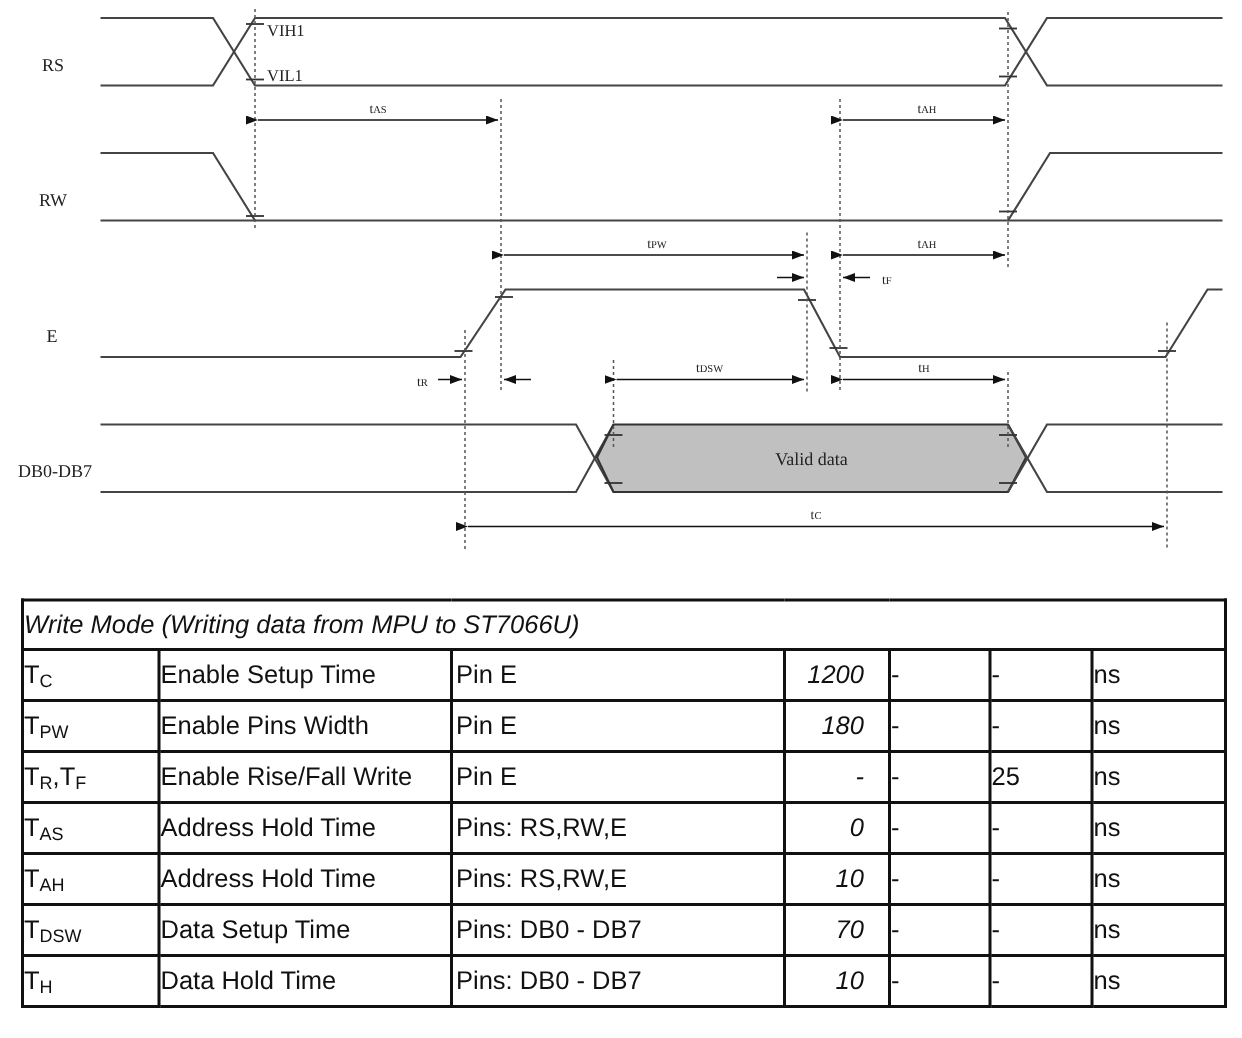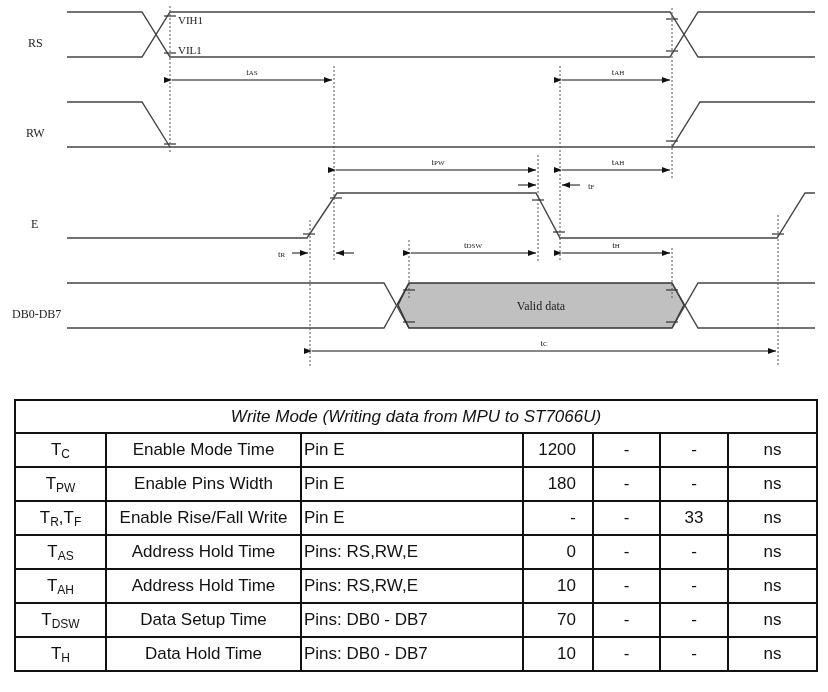--- a/index.html
+++ b/index.html
@@ -7,24 +7,24 @@
   #timing { position: absolute; left: 0; top: 0; }
   .sig { fill: none; stroke: #444; stroke-width: 1.4; }
   .dash { stroke: #555; stroke-width: 1; stroke-dasharray: 2 2; fill: none; }
   .arr { stroke: #111; stroke-width: 1; fill: none; }
   .tick { stroke: #333; stroke-width: 1.2; }
   .lbl { font-family: "Liberation Serif", serif; fill: #222; }
   .siglbl { font-size: 12px; }
   .tlbl { font-size: 9px; }
   .vlbl { font-size: 11px; }
   table.spec { position: absolute; left: 14px; top: 399px; border-collapse: collapse; width: 802px; table-layout: fixed; }
-  table.spec td { border: 2px solid #111; font-size: 17px; color: #111; height: 32px; padding: 0; text-align: center; white-space: nowrap; }
+  table.spec td { border: 2px solid #111; font-size: 17px; color: #111; height: 32px; padding: 0; text-align: left; white-space: nowrap; }
   table.spec td.title { font-style: italic; height: 31px; font-size: 17px; }
   table.spec td.cond { text-align: left; padding-left: 2px; }
-  table.spec td.minv { text-align: right; padding-right: 16px; }
+  table.spec td.minv { text-align: right; padding-right: 16px; font-style: italic; }
   table.spec sub { font-size: 12px; vertical-align: -3px; }
 </style>
 </head>
 <body>
 
 <svg id="timing" width="828" height="380" viewBox="0 0 828 380">
   <defs>
     <marker id="ah" markerWidth="8" markerHeight="6" refX="8" refY="3" orient="auto" markerUnits="userSpaceOnUse">
       <path d="M0,0 L8,3 L0,6 z" fill="#111"></path>
     </marker>
@@ -122,21 +122,21 @@
       <col style="width:67px">
       <col style="width:68px">
       <col style="width:89px">
   </colgroup>
   <tbody id="tbody">
     <tr>
       <td class="title" colspan="7">Write Mode (Writing data from MPU to ST7066U)</td>
     </tr>
   <tr>
         <td><span>T</span><sub>C</sub></td>
-        <td>Enable Mode Time</td>
+        <td>Enable Setup Time</td>
         <td class="cond">Pin E</td>
         <td class="minv">1200</td>
         <td>-</td>
         <td>-</td>
         <td>ns</td>
       </tr>
       <tr>
         <td><span>T</span><sub>PW</sub></td>
         <td>Enable Pins Width</td>
         <td class="cond">Pin E</td>
@@ -144,21 +144,21 @@
         <td>-</td>
         <td>-</td>
         <td>ns</td>
       </tr>
       <tr>
         <td><span>T</span><sub>R</sub><span>,</span><span>T</span><sub>F</sub></td>
         <td>Enable Rise/Fall Write</td>
         <td class="cond">Pin E</td>
         <td class="minv">-</td>
         <td>-</td>
-        <td>33</td>
+        <td>25</td>
         <td>ns</td>
       </tr>
       <tr>
         <td><span>T</span><sub>AS</sub></td>
         <td>Address Hold Time</td>
         <td class="cond">Pins: RS,RW,E</td>
         <td class="minv">0</td>
         <td>-</td>
         <td>-</td>
         <td>ns</td>

